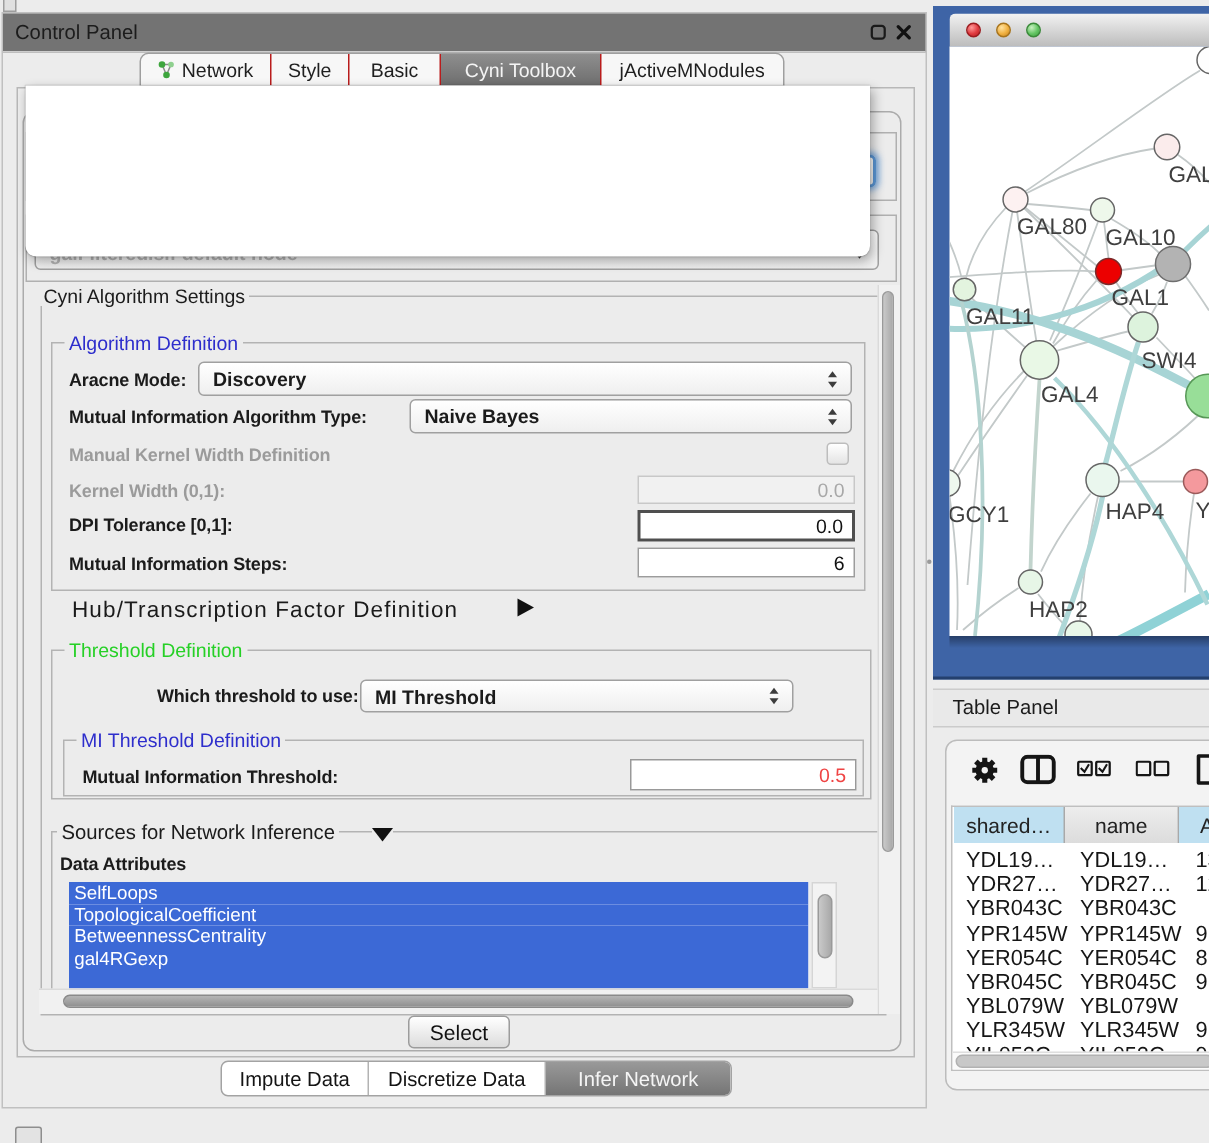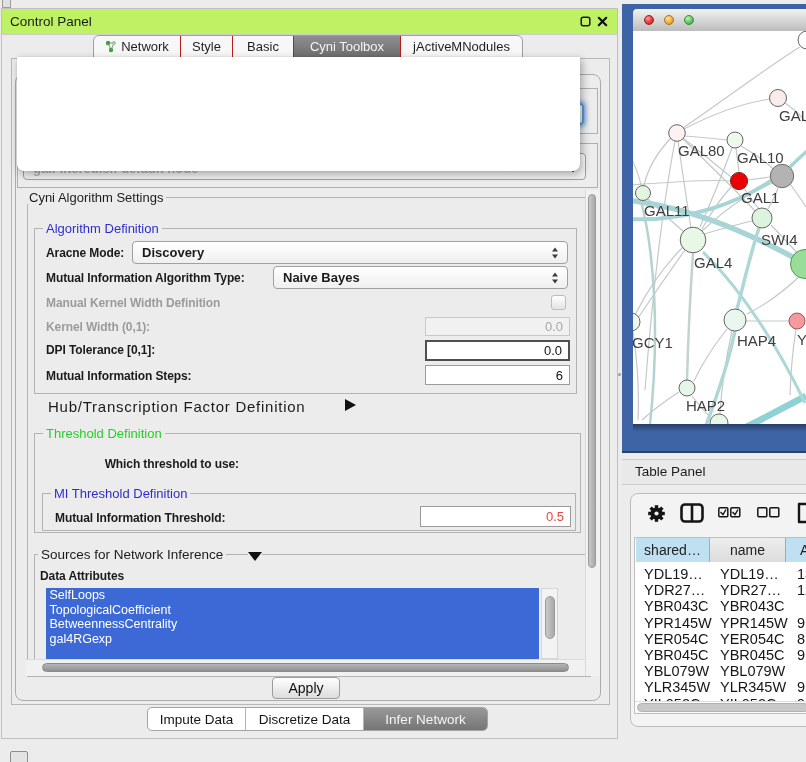--- a/index.html
+++ b/index.html
@@ -1,21 +1,21 @@
 <!DOCTYPE html>
 <html><head>
 <meta charset="utf-8">
 <style>
   html,body{margin:0;padding:0;background:#ececec;}
   #stage{position:relative;width:806px;height:762px;overflow:hidden;background:#ececec;
          font-family:"Liberation Sans",sans-serif;color:#1b1b1b;}
   .abs{position:absolute;}
   
   .cp-window{left:1px;top:8px;width:615px;height:729px;border:1px solid #c0c0c0;background:#ececec;}
-  .cp-titlebar{left:0;top:0;width:100%;height:25px;background:#bef264;border-bottom:1px solid #cdcdcd;}
+  .cp-titlebar{left:0;top:0;width:100%;height:25px;background:#737373;border-bottom:1px solid #cdcdcd;}
   .cp-title{position:absolute;left:8px;top:5px;font-size:13.5px;color:#1c1c1c;}
   .tb-btn{position:absolute;top:5px;width:16px;height:16px;cursor:default;}
   
   .tabstrip{left:91px;top:26px;height:23px;display:flex;background:#f7f7f7;border:1px solid #9f9f9f;
             border-radius:6px 6px 0 0;overflow:hidden;box-sizing:border-box;}
   .tab{display:flex;align-items:center;justify-content:center;gap:4px;padding:0 13px;font-size:13px;
        color:#1f1f1f;border-right:1px solid #b91c1c;white-space:nowrap;}
   .tab:last-child{border-right:none;}
   .tab.sel{background:linear-gradient(#8e8e8e,#6e6e6e);color:#f4f4f4;}
   .tabpane{left:9px;top:49px;width:597px;height:645px;border:1px solid #b8b8b8;background:#ececec;}
@@ -172,20 +172,24 @@
 
     <div class="abs" style="left:46px;top:389px;font-size:15px;letter-spacing:0.75px;color:#1b1b1b;">
       <span>Hub/Transcription Factor Definition</span>
     </div>
     <div class="abs" style="left:343px;top:390px;width:0;height:0;border-top:6.5px solid transparent;border-bottom:6.5px solid transparent;border-left:11px solid #111;"></div>
 
     <div class="abs gbox" style="left:32px;top:424px;width:545px;height:98px;"></div>
     <div class="gtitle" style="left:41px;top:418px;color:#26d026;">Threshold Definition</div>
 
     <div class="abs blabel" style="right:378px;top:448px;">Which threshold to use:</div>
+    <div class="abs combo" style="left:238px;top:444px;width:289px;height:22px;">
+      <span class="cval">MI Threshold</span>
+      <span class="combo-arrows"></span>
+    </div>
 
     <div class="abs gbox" style="left:40px;top:484px;width:532px;height:36px;"></div>
     <div class="gtitle" style="left:49px;top:478px;color:#2e2ecc;">MI Threshold Definition</div>
 
     <div class="abs blabel" style="left:53px;top:502px;">Mutual Information Threshold:</div>
     <div class="abs tfield" style="left:418px;top:497px;width:151px;height:21px;border:1px solid #999;color:#ef4444;">
       <span>0.5</span>
     </div>
 
     <div class="abs" style="left:32px;top:545px;width:551px;height:110px;border:1px solid #b3b3b3;border-bottom:none;"></div>
@@ -209,21 +213,21 @@
     </div>
 
     <div class="abs" style="left:583px;top:181px;width:14px;height:486px;background:#f1f1f1;border-left:1px solid #dadada;">
       <div class="sb-thumb" style="position:absolute;left:2px;top:4px;width:8px;height:374px;"></div>
     </div>
     <div class="abs" style="left:24px;top:650px;width:559px;height:16px;background:#f1f1f1;border-top:1px solid #dadada;">
       <div style="position:absolute;left:16px;top:3px;width:527px;height:9px;border-radius:5px;background:linear-gradient(#b5b5b5,#909090);border:1px solid #8a8a8a;box-sizing:border-box;"></div>
     </div>
 
     <div class="abs apply-btn" style="left:270px;top:668px;width:66px;height:20px;">
-      <span>Apply</span>
+      <span>Select</span>
     </div>
 
     <div class="abs seg" id="bottomTabs" style="left:145px;top:698px;">
         <div class="seg-item" style="width: 98px;">Impute Data</div>
         <div class="seg-item" style="width: 118px;">Discretize Data</div>
         <div class="seg-item sel" style="width: 123px;">Infer Network</div>
       </div>
   </div>
 
   <div class="abs popup">

